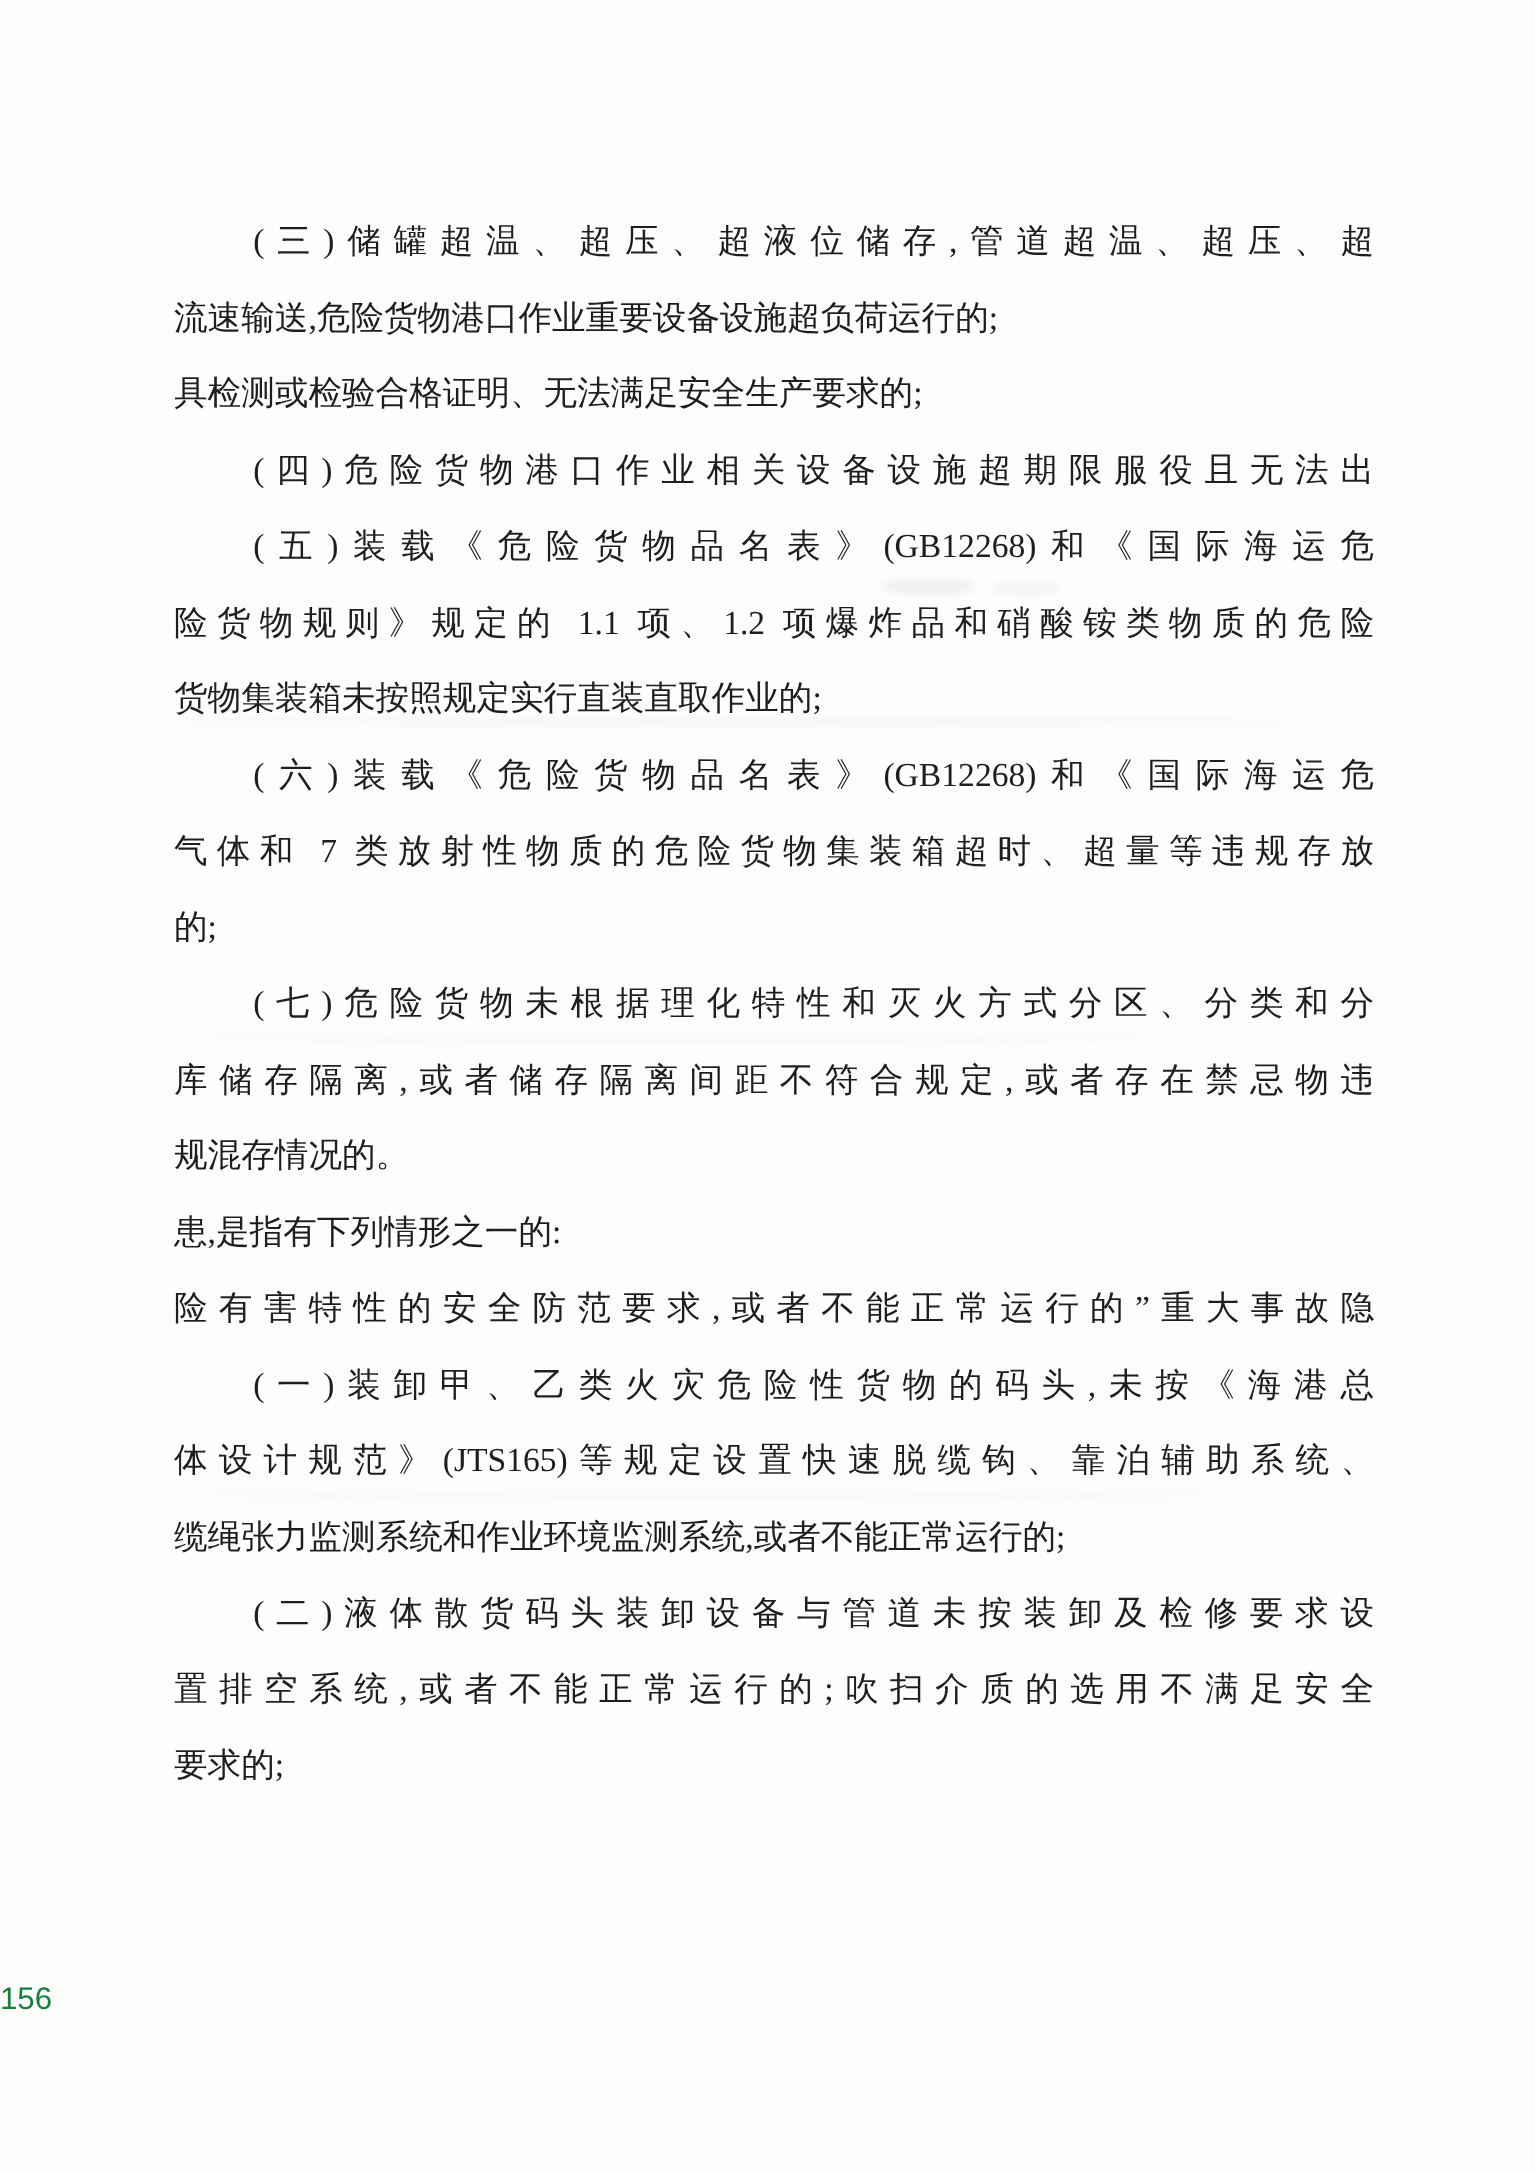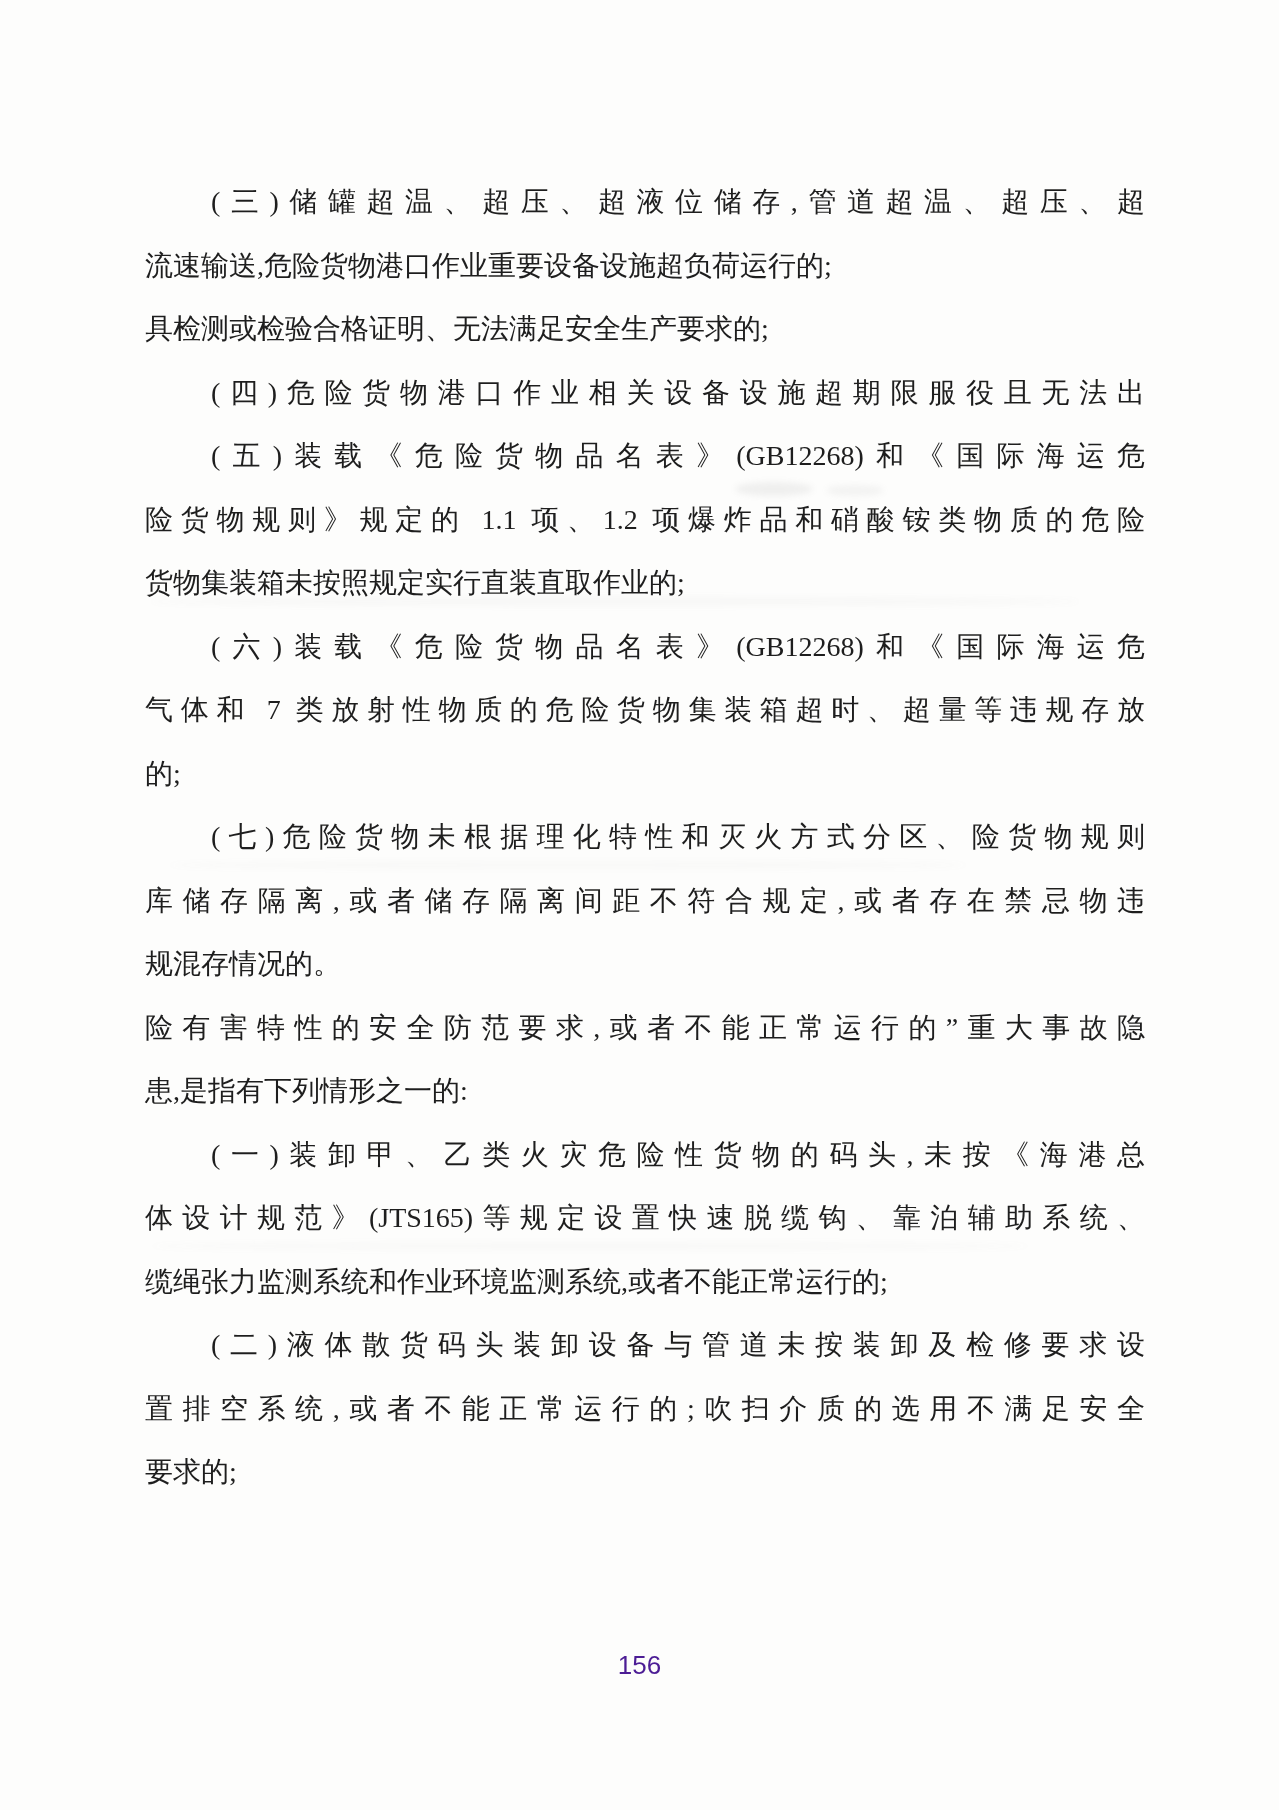--- a/index.html
+++ b/index.html
@@ -41,24 +41,23 @@
     font-weight: bold;
     font-family: "Liberation Sans", "DejaVu Sans", sans-serif;
     margin-right: 36px;
     letter-spacing: 2px;
   }
   .page-number {
     position: absolute;
     top: 1650px;
     left: 0;
     width: 100%;
-    text-align: center;
     font-family: "Liberation Sans", "DejaVu Sans", sans-serif;
     font-size: 26px;
-    color: #4c1d95;
+    color: #15803d;
   }
   
   .artifact {
     position: absolute;
     background: #8f8f8f;
     border-radius: 50%;
     filter: blur(3px);
     pointer-events: none;
   }
   .a1 { left: 735px; top: 482px; width: 78px;  height: 14px; opacity: .12; }
@@ -76,25 +75,25 @@
       <div class="line indent"><span>(三)储罐超温、超压、超液位储存,管道超温、超压、超</span></div>
       <div class="line end"><span>流速输送,危险货物港口作业重要设备设施超负荷运行的;</span></div>
       <div class="line end"><span>具检测或检验合格证明、无法满足安全生产要求的;</span></div>
       <div class="line indent"><span>(四)危险货物港口作业相关设备设施超期限服役且无法出</span></div>
       <div class="line indent"><span>(五)装载《危险货物品名表》(GB12268)和《国际海运危</span></div>
       <div class="line"><span>险货物规则》规定的 1.1 项、1.2 项爆炸品和硝酸铵类物质的危险</span></div>
       <div class="line end"><span>货物集装箱未按照规定实行直装直取作业的;</span></div>
       <div class="line indent"><span>(六)装载《危险货物品名表》(GB12268)和《国际海运危</span></div>
       <div class="line"><span>气体和 7 类放射性物质的危险货物集装箱超时、超量等违规存放</span></div>
       <div class="line end"><span>的;</span></div>
-      <div class="line indent"><span>(七)危险货物未根据理化特性和灭火方式分区、险货物规则</span></div>
+      <div class="line indent"><span>(七)危险货物未根据理化特性和灭火方式分区、分类和分</span></div>
       <div class="line"><span>库储存隔离,或者储存隔离间距不符合规定,或者存在禁忌物违</span></div>
       <div class="line end"><span>规混存情况的。</span></div>
+      <div class="line end"><span>患,是指有下列情形之一的:</span></div>
       <div class="line"><span>险有害特性的安全防范要求,或者不能正常运行的”重大事故隐</span></div>
-      <div class="line end"><span>患,是指有下列情形之一的:</span></div>
       <div class="line indent"><span>(一)装卸甲、乙类火灾危险性货物的码头,未按《海港总</span></div>
       <div class="line"><span>体设计规范》(JTS165)等规定设置快速脱缆钩、靠泊辅助系统、</span></div>
       <div class="line end"><span>缆绳张力监测系统和作业环境监测系统,或者不能正常运行的;</span></div>
       <div class="line indent"><span>(二)液体散货码头装卸设备与管道未按装卸及检修要求设</span></div>
       <div class="line"><span>置排空系统,或者不能正常运行的;吹扫介质的选用不满足安全</span></div>
       <div class="line end"><span>要求的;</span></div>
     </div>
 
   <div class="artifact a1"></div>
   <div class="artifact a2"></div>

